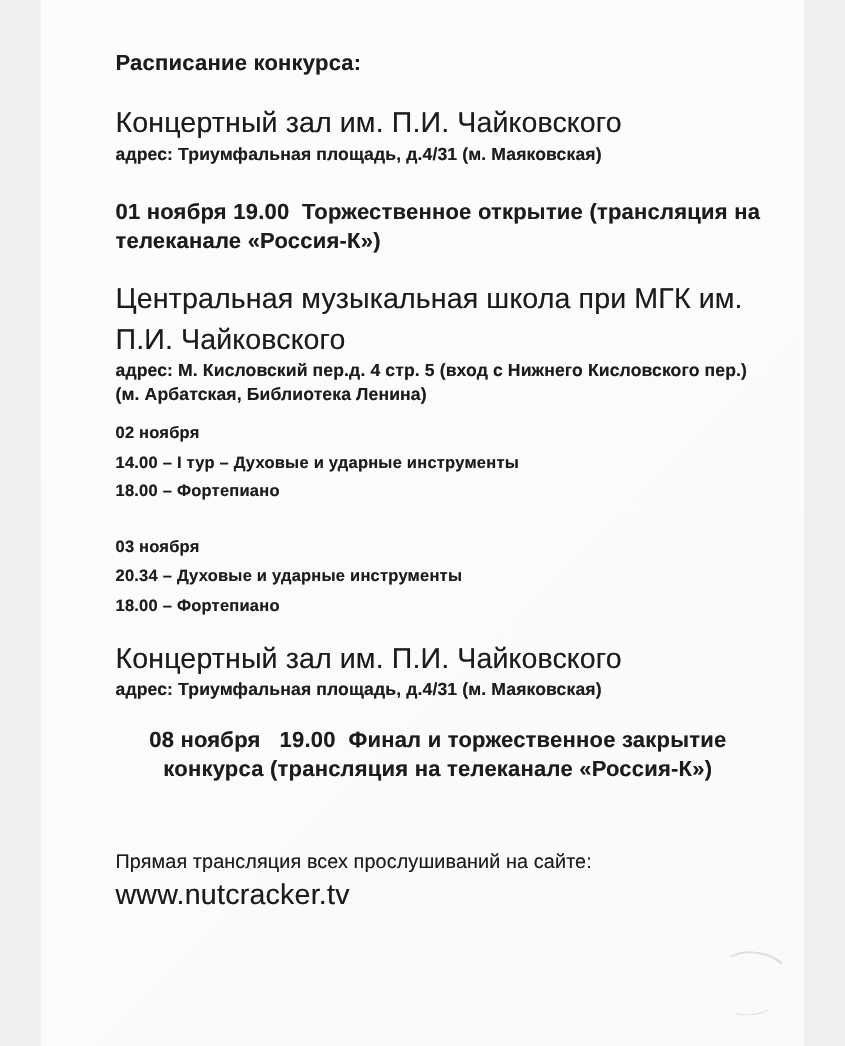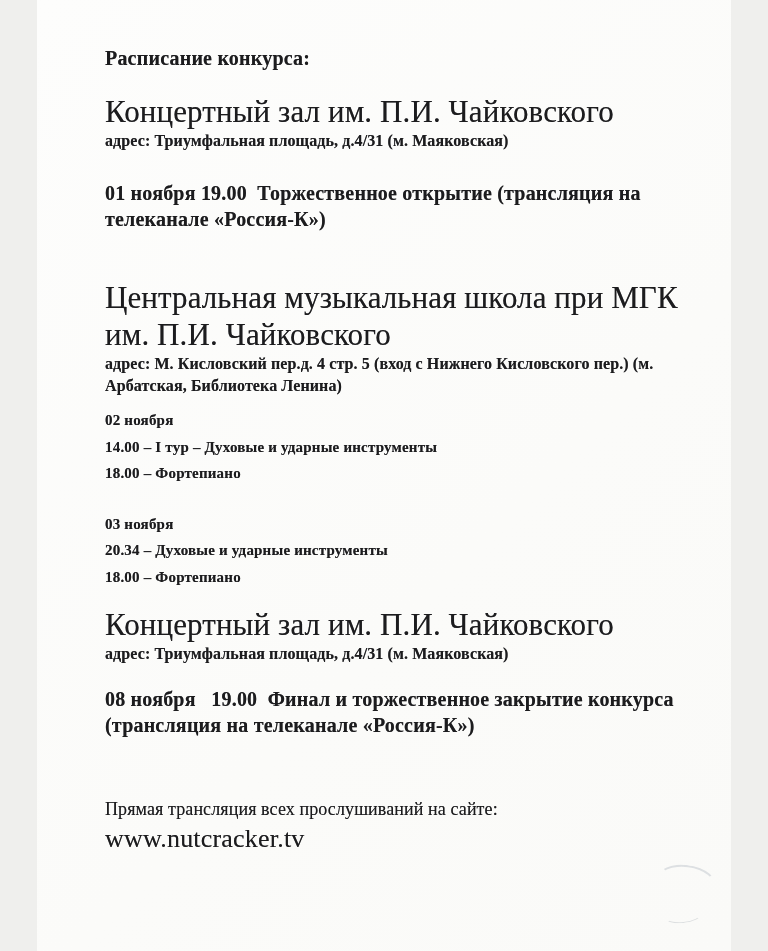--- a/index.html
+++ b/index.html
@@ -7,63 +7,63 @@
     padding: 0;
     background: #efefed;
   }
   .page {
     position: relative;
     width: 694px;
     height: 951px;
     margin: 0 auto;
     background: linear-gradient(135deg, #fdfdfc 0%, #fbfbf9 60%, #fafaf8 100%);
     overflow: hidden;
-    font-family: Liberation Serif, serif;
+    font-family: Liberation Sans, sans-serif;
     color: #1c1c1e;
   }
   .content {
     padding: 46px 40px 0 68px;
   }
   
   .content * {
     text-shadow: 0 0 0.45px rgba(20,20,25,0.55);
   }
   .doc-title {
     font-size: 20px;
     font-weight: bold;
     line-height: 24px;
     letter-spacing: 0.2px;
   }
   .venue {
-    font-size: 31px;
+    font-size: 26px;
     font-weight: 400;
     line-height: 37px;
     letter-spacing: 0.1px;
     max-width: 695px;
   }
   .venue-1 { margin-top: 23px; }
-  .venue-2 { margin-top: 47px; }
+  .venue-2 { margin-top: 21px; }
   .venue-3 { margin-top: 16px; }
   .address {
     font-size: 16px;
     font-weight: bold;
     line-height: 22px;
     max-width: 672px;
     letter-spacing: 0.1px;
   }
   .event {
     font-size: 20px;
     font-weight: bold;
     line-height: 26px;
     max-width: 660px;
     white-space: pre-wrap;
     letter-spacing: 0.2px;
   }
   .event-1 { margin-top: 28px; }
-  .event-3 { margin-top: 21px; }
+  .event-3 { margin-top: 21px; text-align: center; }
   .day-block {
     font-size: 15px;
     font-weight: bold;
     line-height: 26.5px;
     letter-spacing: 0.2px;
   }
   .day-1 { margin-top: 10px; }
   .day-2 { margin-top: 24px; }
   .footer-note {
     margin-top: 56px;

